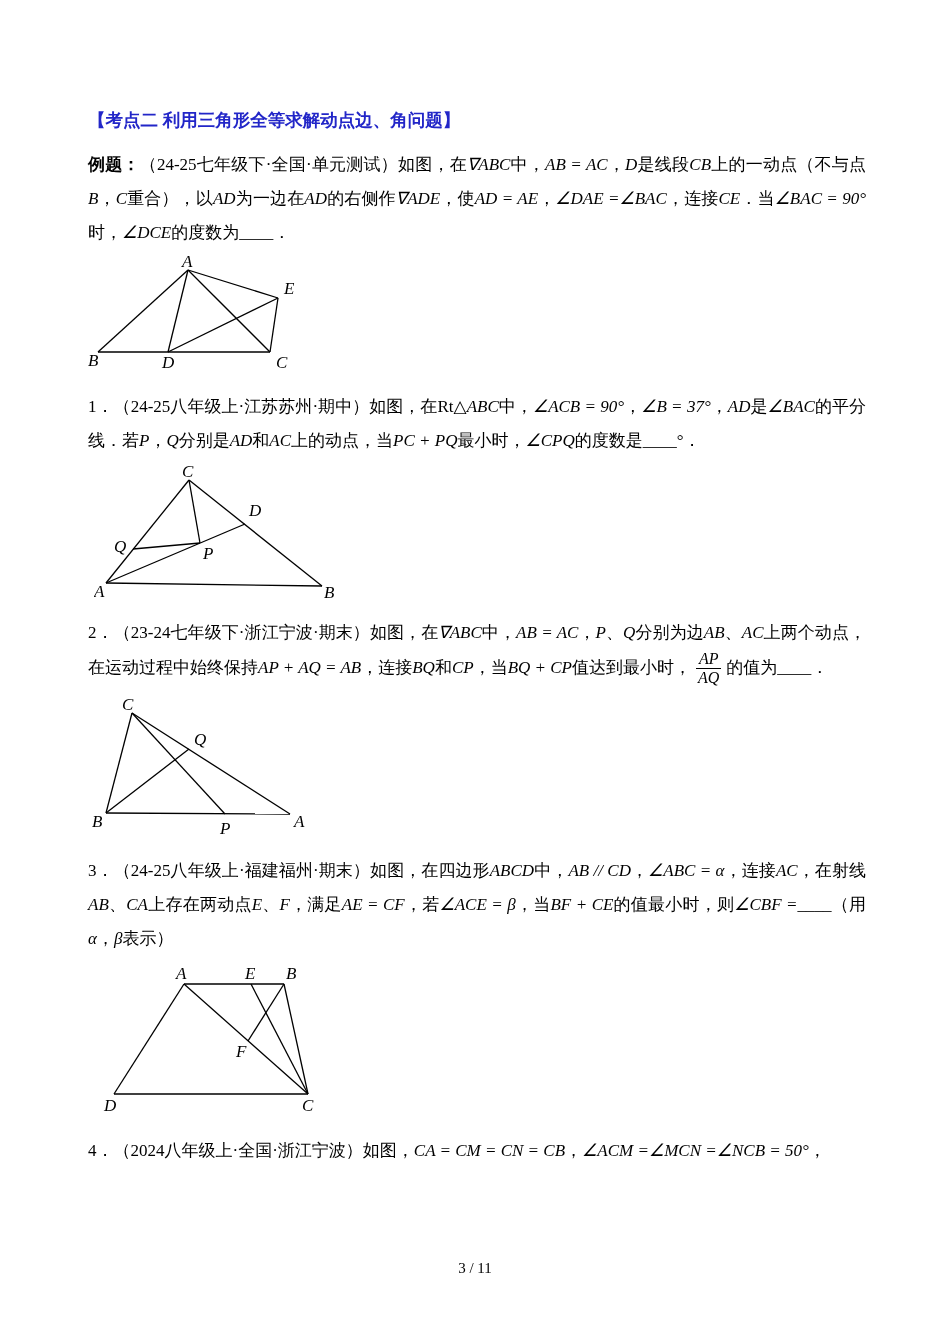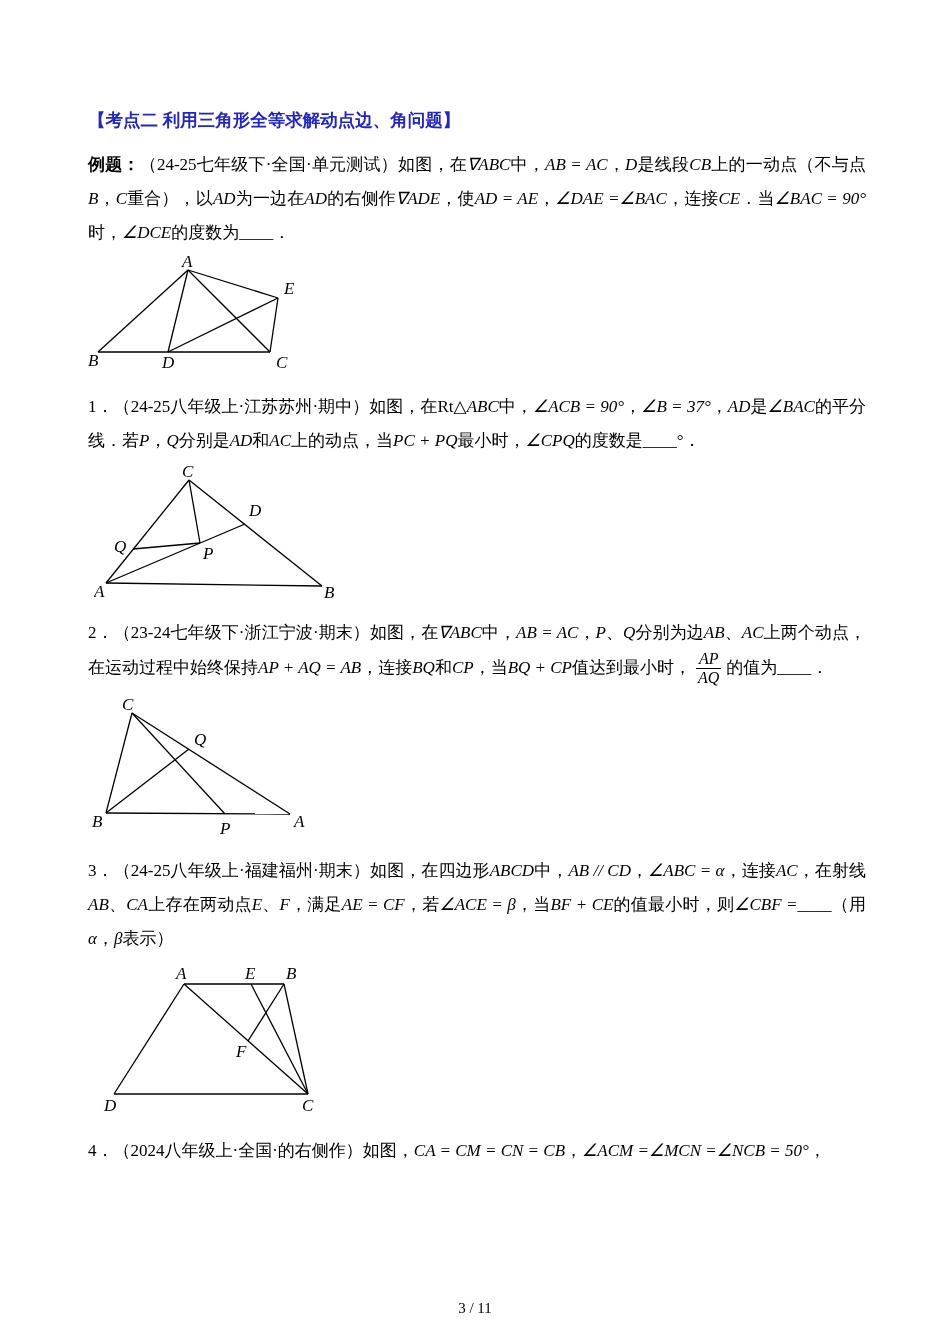--- a/index.html
+++ b/index.html
@@ -26,21 +26,21 @@
   .fnum { border-bottom:1.2px solid #000; padding:0 3px; }
   .fden { padding:0 3px;font-family:Liberation Serif, serif; }
   .fig { margin:6px 0 10px 0; }
   .fig.f2 { margin:8px 0 8px 6px; }
   .fig.f3 { margin:10px 0 10px 4px; }
   .fig.f4 { margin:10px 0 6px 8px; }
   .fig svg { display:block; }
   .fig line { stroke:#000; stroke-width:1.3; }
   .vl { font-family:"Liberation Serif", serif; font-style:italic; font-size:17px; fill:#000; }
   .footer {
-    position:absolute; left:0; right:0; top:1300px; text-align:center;
+    position:absolute; left:0; right:0; top:1260px; text-align:center;
     font-size:15px; color:#000;
   }
 </style>
 </head>
 <body style="--accent: #2226c8;">
 
 <div class="page">
 
   <h2 class="heading">【考点二 利用三角形全等求解动点边、角问题】</h2>
 
@@ -124,17 +124,17 @@
       </g>
       <text class="vl" x="80" y="13">A</text>
       <text class="vl" x="149" y="13">E</text>
       <text class="vl" x="190" y="13">B</text>
       <text class="vl" x="140" y="91">F</text>
       <text class="vl" x="8" y="145">D</text>
       <text class="vl" x="206" y="145">C</text>
     </svg>
   </div>
 
-  <p class="para"><span>4．</span><span><span class="tx">（2024八年级上·全国·的右侧作）如图，</span><span class="m">CA = CM = CN = CB</span><span class="tx">，</span><span class="m">∠ACM =∠MCN =∠NCB = 50°</span><span class="tx">，</span></span></p>
+  <p class="para"><span>4．</span><span><span class="tx">（2024八年级上·全国·浙江宁波）如图，</span><span class="m">CA = CM = CN = CB</span><span class="tx">，</span><span class="m">∠ACM =∠MCN =∠NCB = 50°</span><span class="tx">，</span></span></p>
 
 </div>
 
 <div class="footer">3 / 11</div>
 
 </body></html>

